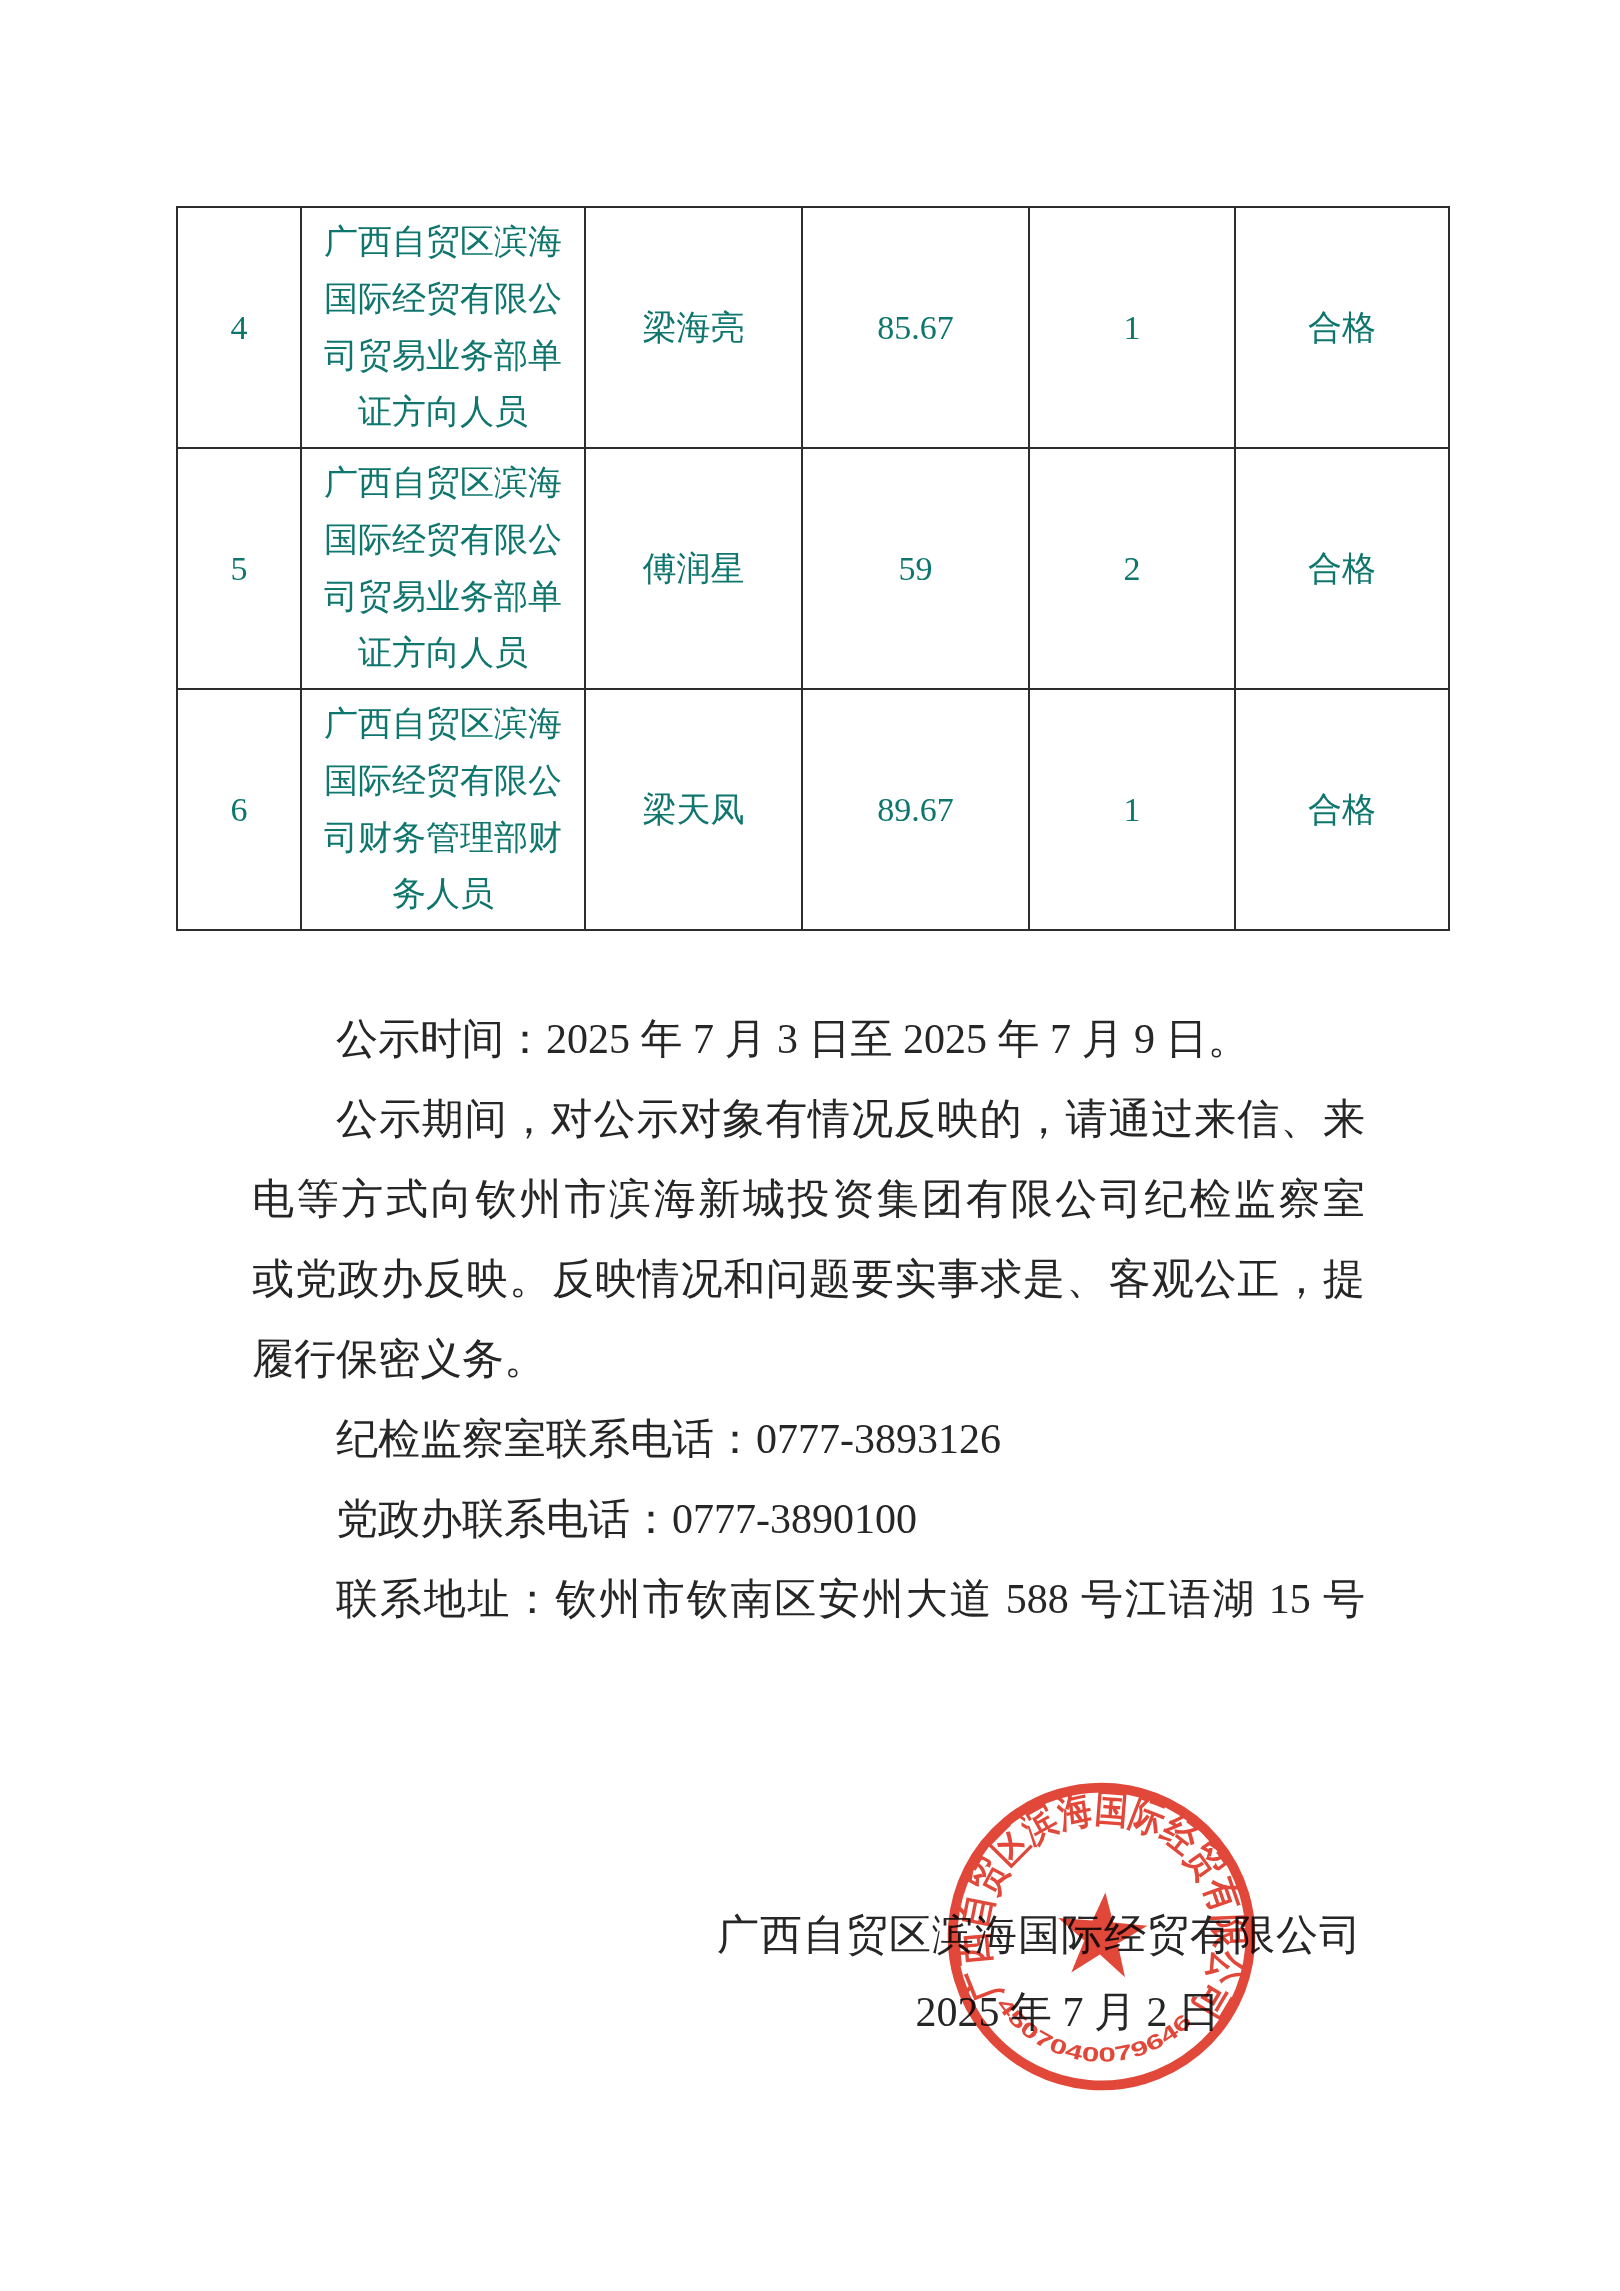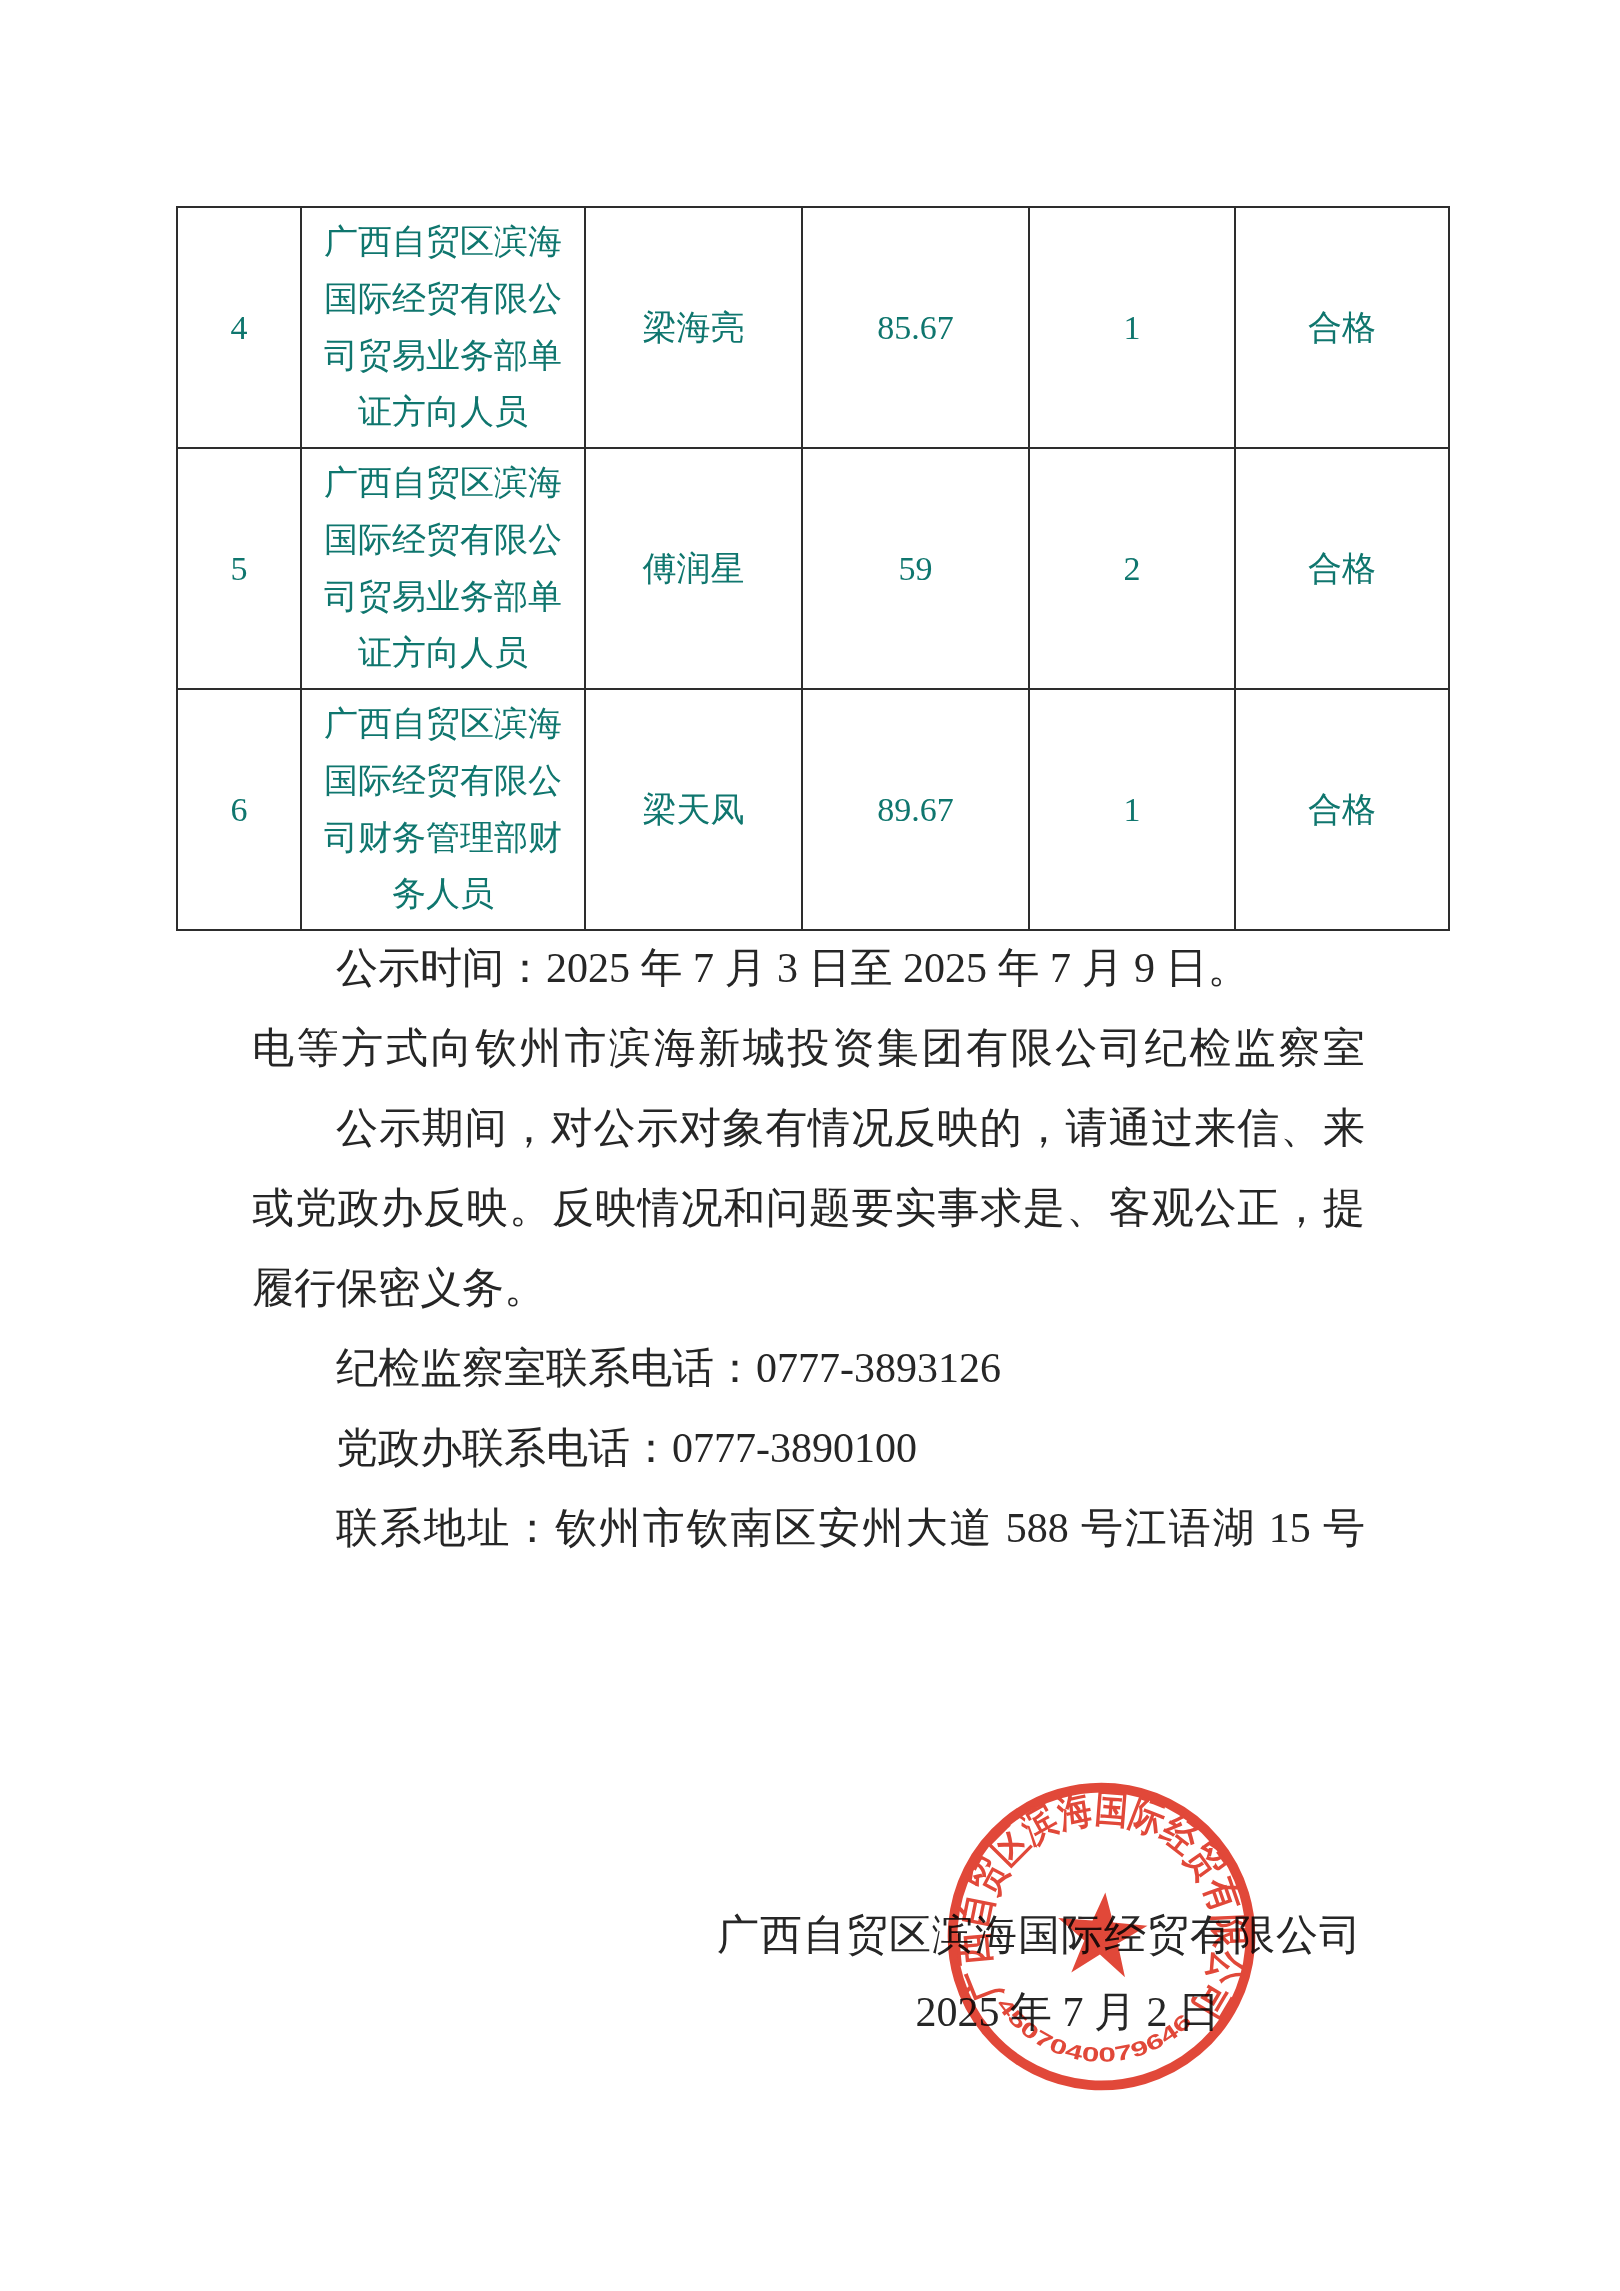--- a/index.html
+++ b/index.html
@@ -41,21 +41,21 @@
   }
   td.cell-position {
     white-space: pre-line;
     line-height: 1.67;
   }
 
   
   .body-text {
     position: absolute;
     left: 252px;
-    top: 928px;
+    top: 999px;
     width: 1113px;
     font-size: 42px;
     color: #262626;
   }
   .line {
     height: 80px;
     line-height: 80px;
     white-space: nowrap;
   }
   .line.fill {
@@ -156,22 +156,22 @@
         <td>梁天凤</td>
         <td>89.67</td>
         <td>1</td>
         <td>合格</td>
       </tr>
     </tbody>
   </table>
 
   <div class="body-text">
     <div class="line indent">公示时间：2025 年 7 月 3 日至 2025 年 7 月 9 日。</div>
+    <div class="line fill indent">公示期间，对公示对象有情况反映的，请通过来信、来</div>
     <div class="line fill">电等方式向钦州市滨海新城投资集团有限公司纪检监察室</div>
-    <div class="line fill indent">公示期间，对公示对象有情况反映的，请通过来信、来</div>
     <div class="line fill">或党政办反映。反映情况和问题要实事求是、客观公正，提</div>
     <div class="line">履行保密义务。</div>
     <div class="line indent">纪检监察室联系电话：0777-3893126</div>
     <div class="line indent">党政办联系电话：0777-3890100</div>
     <div class="line fill indent">联系地址：钦州市钦南区安州大道 588 号江语湖 15 号</div>
   </div>
 
   <div class="sig-company">广西自贸区滨海国际经贸有限公司</div>
   <div class="sig-date">2025 年 7 月 2 日</div>
 

